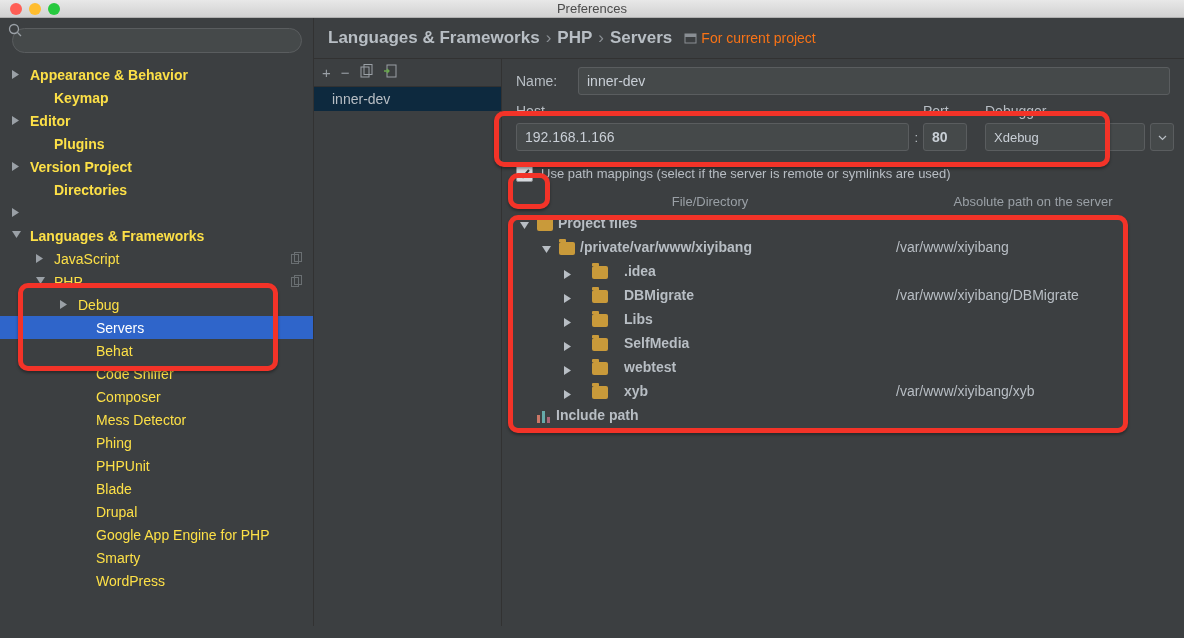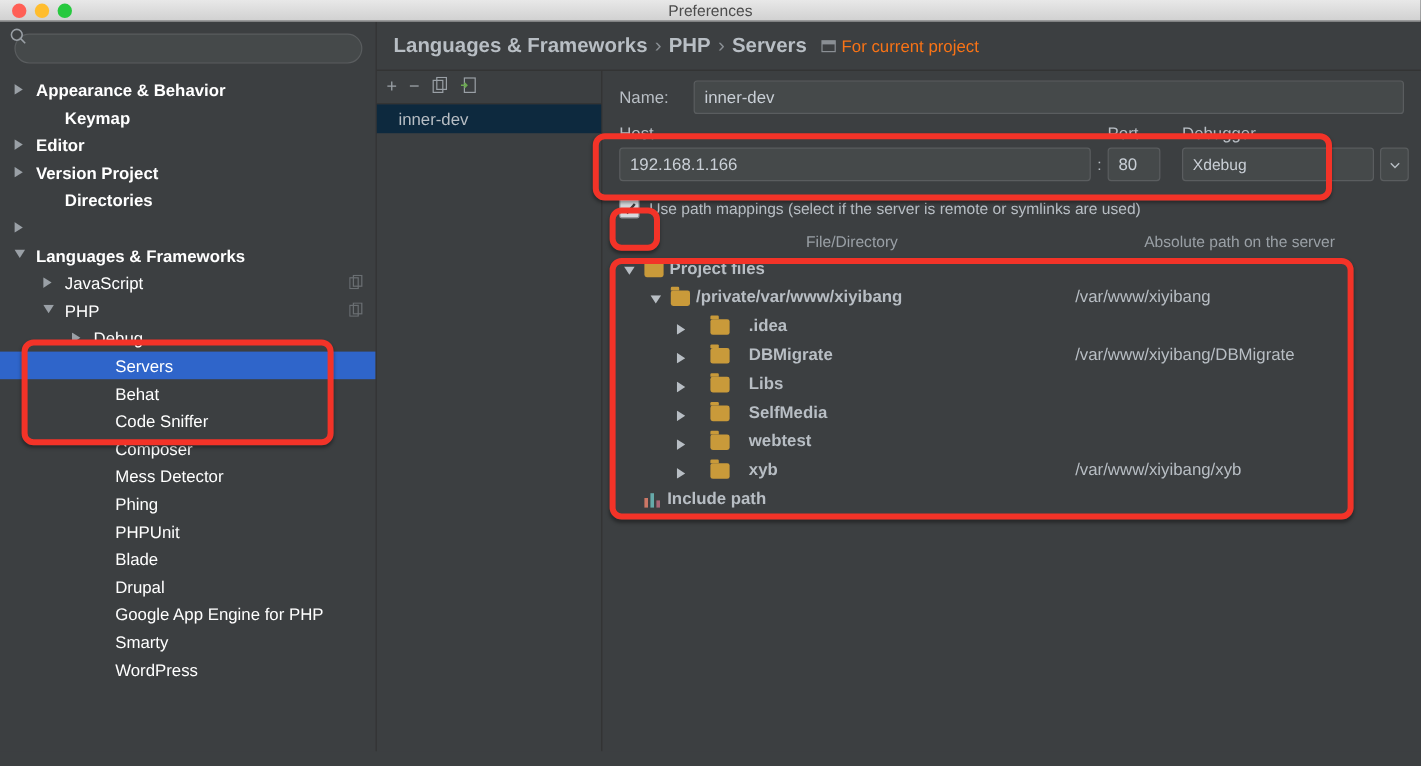--- a/index.html
+++ b/index.html
@@ -75,21 +75,21 @@
       overflow-y: auto;
       flex: 1;
       padding-top: 4px;
     }
     .tree-item {
       display: flex;
       align-items: center;
       height: 23px;
       padding-left: 12px;
       cursor: pointer;
-      color: #ffffff;
+      color: #fde047;
       font-size: 14px;
       font-weight: 600;
       position: relative;
     }
     .tree-item.child {
       padding-left: 36px;
       font-weight: 400;
     }
     .tree-item.grandchild {
       padding-left: 60px;
@@ -339,20 +339,24 @@
           <span class="tree-arrow none"></span>
           <span>Keymap</span>
         </div>
         <div class="tree-item bold">
           <span class="tree-arrow">
             <svg viewBox="0 0 9 9">
               <path d="M0 0 L0 9 L7 4.5 Z" fill="#9aa0a6"></path>
             </svg>
           </span>
           <span>Editor</span>
+        </div>
+        <div class="tree-item child bold">
+          <span class="tree-arrow none"></span>
+          <span>Plugins</span>
         </div>
         <div class="tree-item bold">
           <span class="tree-arrow">
             <svg viewBox="0 0 9 9">
               <path d="M0 0 L0 9 L7 4.5 Z" fill="#9aa0a6"></path>
             </svg>
           </span>
           <span>Version Project</span>
         </div>
         <div class="tree-item child bold">
@@ -503,21 +507,21 @@
         </div>
 
         <div class="row host-row" style="position:relative;">
           <div class="host-col" style="flex:1;">
             <span class="lbl">Host</span>
             <input class="text-input" style="width: 100%;" value="192.168.1.166">
           </div>
           <span class="colon">:</span>
           <div class="host-col" style="width:60px;">
             <span class="lbl">Port</span>
-            <input class="text-input" style="width: 44px;" value="80">
+            <input class="text-input" style="width: 44px; font-weight: bold;" value="80">
           </div>
           <div class="host-col" style="width:160px; margin-left:1px;">
             <span class="lbl">Debugger</span>
             <div class="debugger-select">
               <span>Xdebug</span>
             </div>
           </div>
           <div class="host-col" style="width:24px;">
             <span class="lbl">&nbsp;</span>
             <div class="select-btn">

